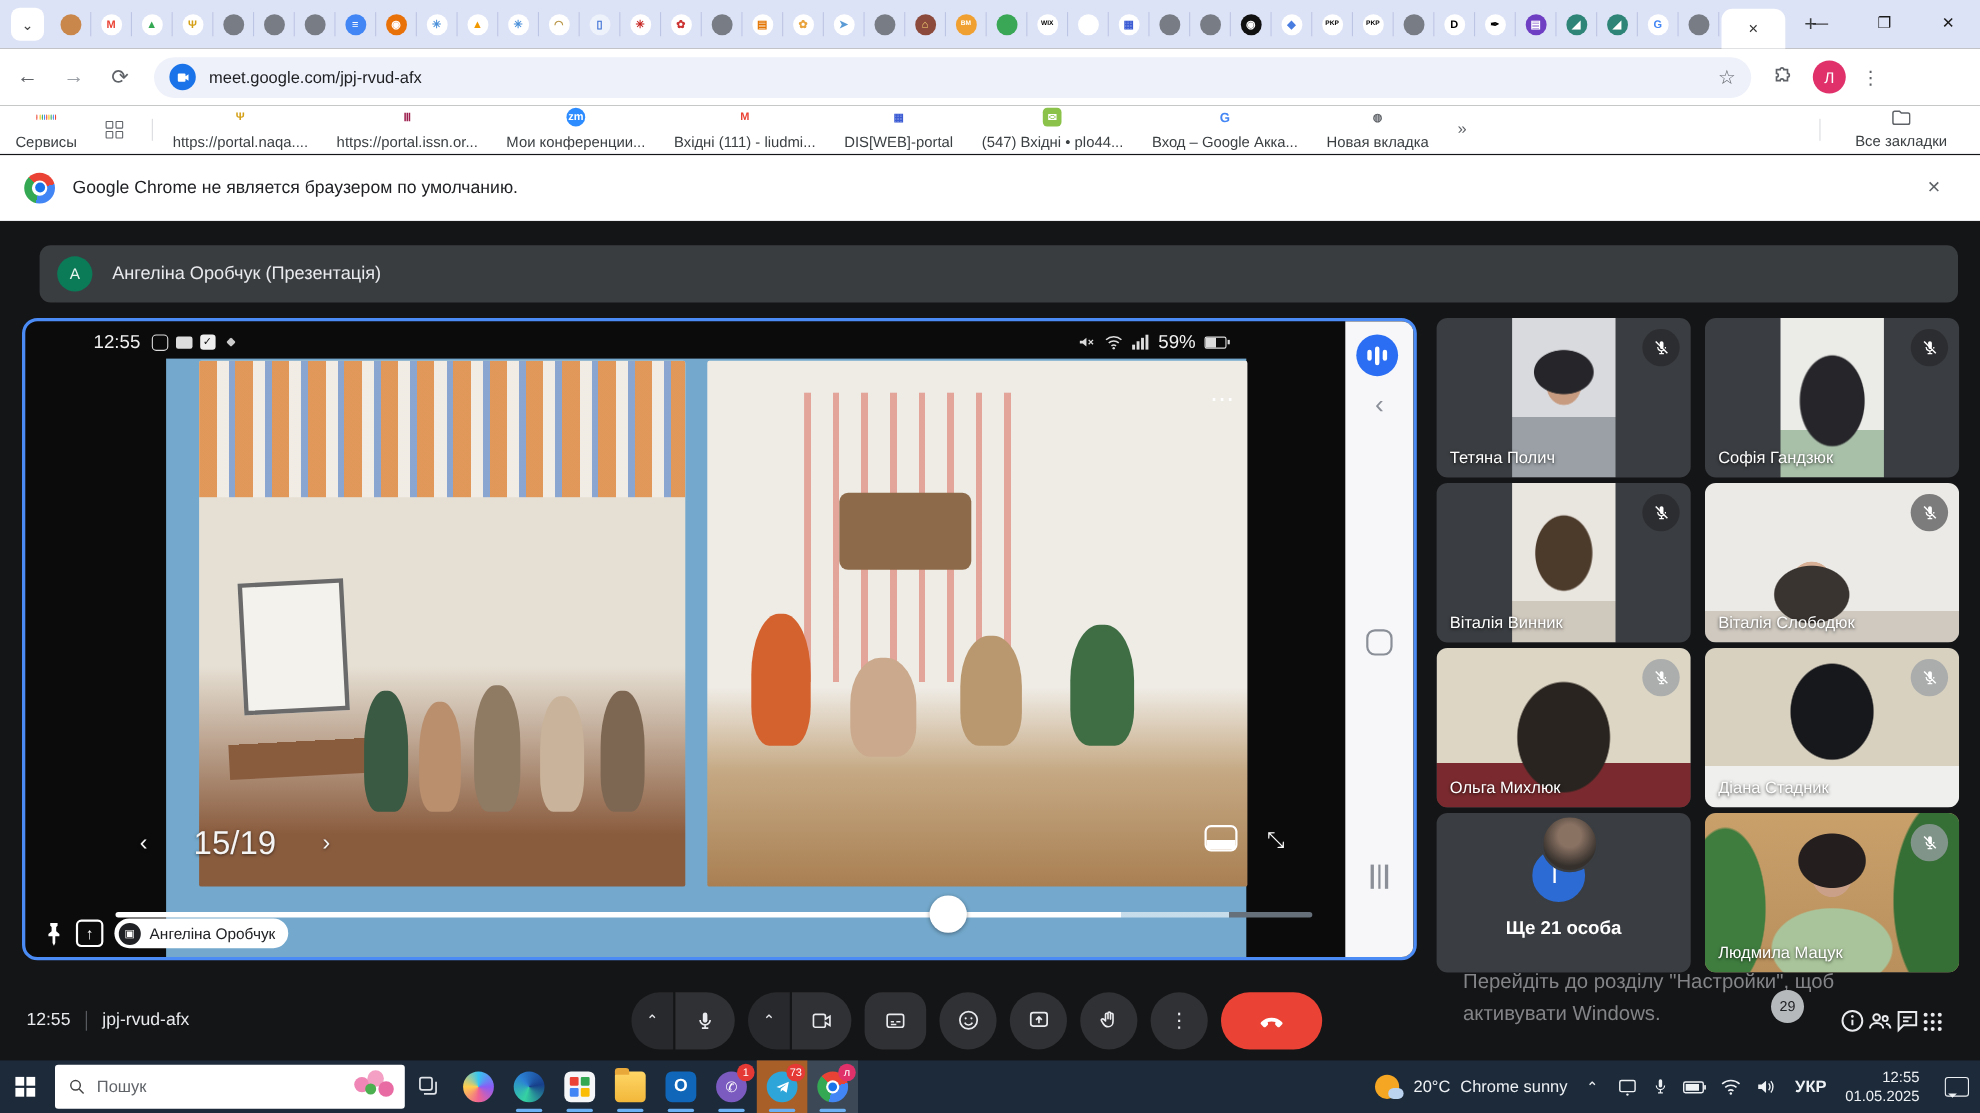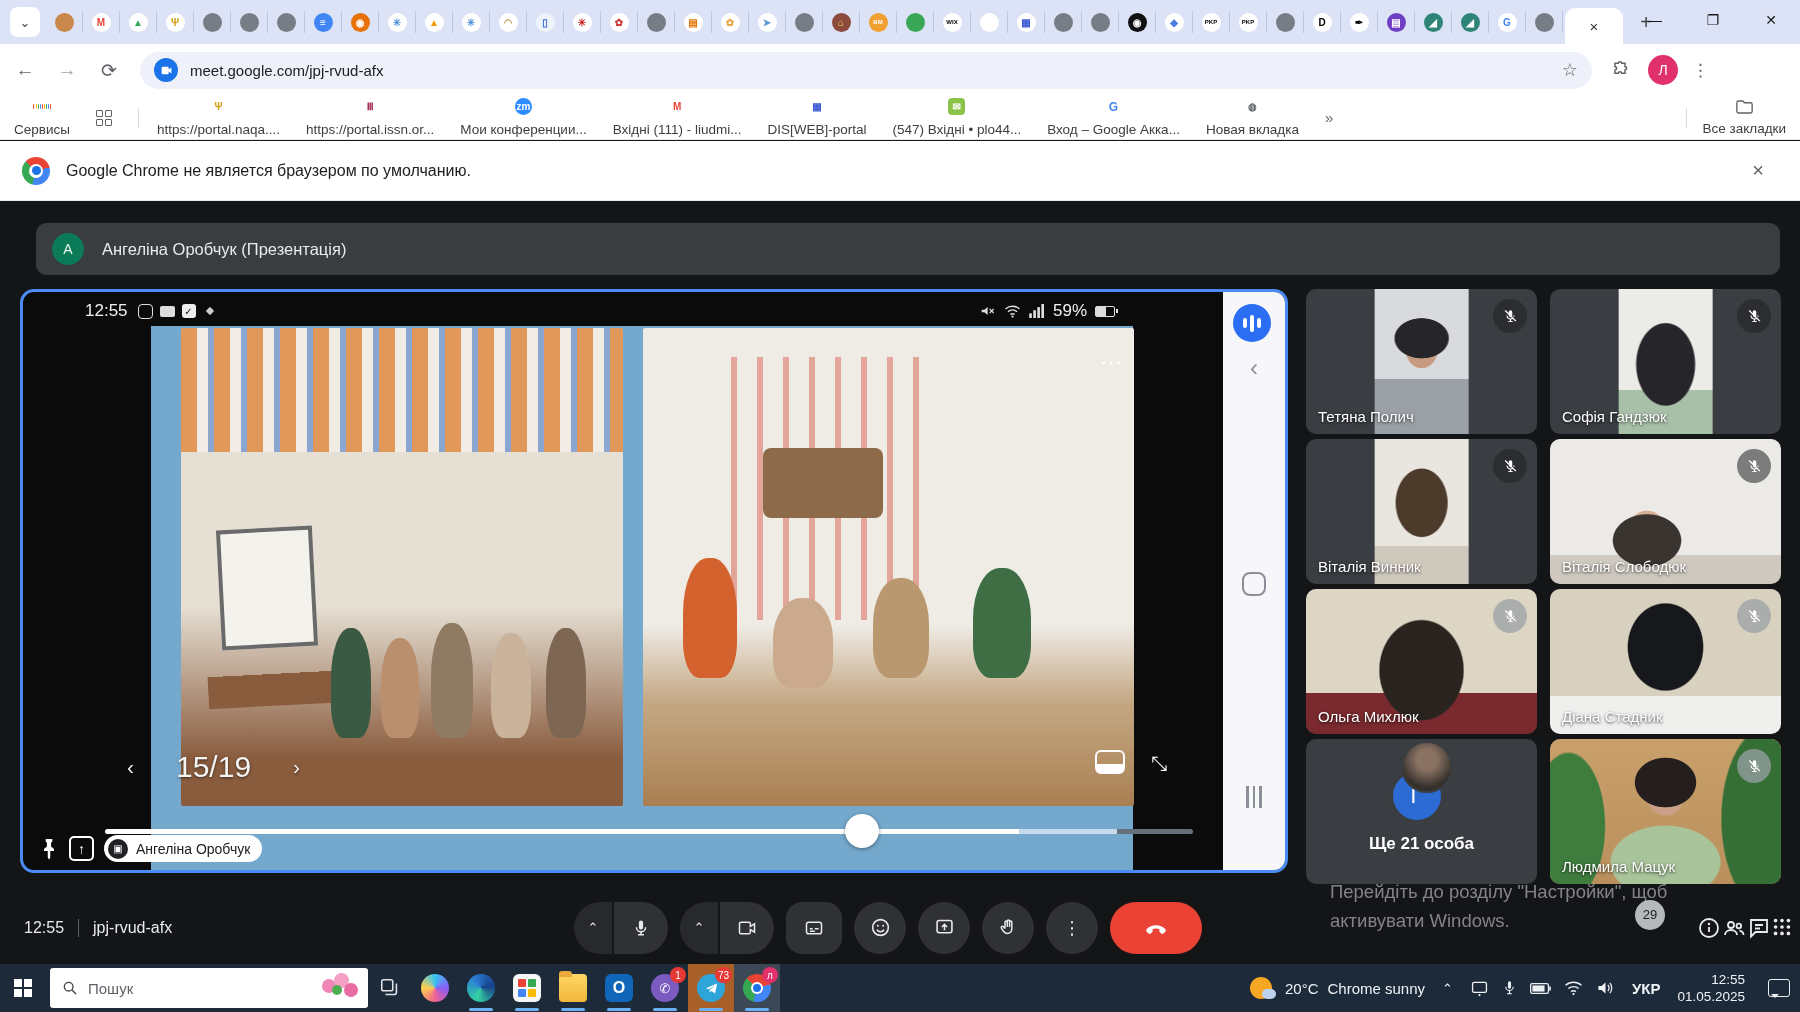--- a/index.html
+++ b/index.html
@@ -126,21 +126,21 @@
   .mb-left{display:flex;align-items:center;margin-left:24px;color:#e8eaed;font-size:16px;gap:14px;}
   .mb-sep{width:1px;height:18px;background:#5f6368;}
   .mb-center{position:absolute;left:574px;display:flex;align-items:center;gap:12px;}
   .pillgrp{display:flex;gap:2px;}
   .ctl{height:52px;background:#303134;display:flex;align-items:center;justify-content:center;}
   .ctl.chev{width:38px;border-radius:26px 0 0 26px;color:#e8eaed;font-size:13px;background:#28292c;}
   .ctl.main{width:54px;border-radius:0 26px 26px 0;}
   .ctl.sq{width:56px;border-radius:16px;}
   .ctl.cir{width:52px;border-radius:50%;}
   .ctl.end{width:92px;border-radius:26px;background:#ea4335;}
-  .mb-right{position:absolute;right:7px;display:flex;align-items:flex-start;}
+  .mb-right{position:absolute;right:32px;display:flex;align-items:flex-end;}
   .badge29{position:absolute;right:128px;top:-16px;width:30px;height:30px;border-radius:50%;background:rgba(205,208,212,.88);color:#202124;font-size:13px;display:flex;align-items:center;justify-content:center;}
 
   
   .taskbar{position:absolute;left:0;top:964px;width:1800px;height:48px;background:#1c2a3a;display:flex;align-items:center;}
   .startbtn{width:46px;height:48px;display:flex;align-items:center;justify-content:center;}
   .winlogo{display:grid;grid-template-columns:8px 8px;grid-gap:1.5px;}
   .winlogo span{width:8px;height:8px;background:#fff;}
   .searchbox{position:relative;width:318px;height:40px;background:#fff;border-radius:3px;display:flex;align-items:center;padding:0 12px;gap:10px;margin-left:4px;}
   .searchbox .ph{color:#5f6368;font-size:15px;}
   .flower{position:absolute;right:6px;top:3px;width:44px;height:34px;}
@@ -381,21 +381,21 @@
         <span class="fv" style="background:#fff;color:#4285f4;font-size:12px;">G</span>
         <span>Вход – Google Акка...</span>
       </span>
     <span class="bm">
         <span class="fv" style="background:#fff;color:#5f6368;">◍</span>
         <span>Новая вкладка</span>
       </span>
     <span class="chev2">»</span>
     <div class="bm-right">
       <span class="vsep" style="margin:0;"></span>
-      <span class="bm" style="margin:0;">
+      <span class="bm" style="margin:16px;">
         <span>
           <svg width="17" height="14" viewBox="0 0 20 16" fill="none" stroke="#5f6368" stroke-width="1.6">
               <path d="M1 3a2 2 0 0 1 2-2h5l2 2h7a2 2 0 0 1 2 2v8a2 2 0 0 1-2 2H3a2 2 0 0 1-2-2z"></path>
             </svg>
         </span>
         <span>Все закладки</span>
       </span>
     </div>
   </div>
 

